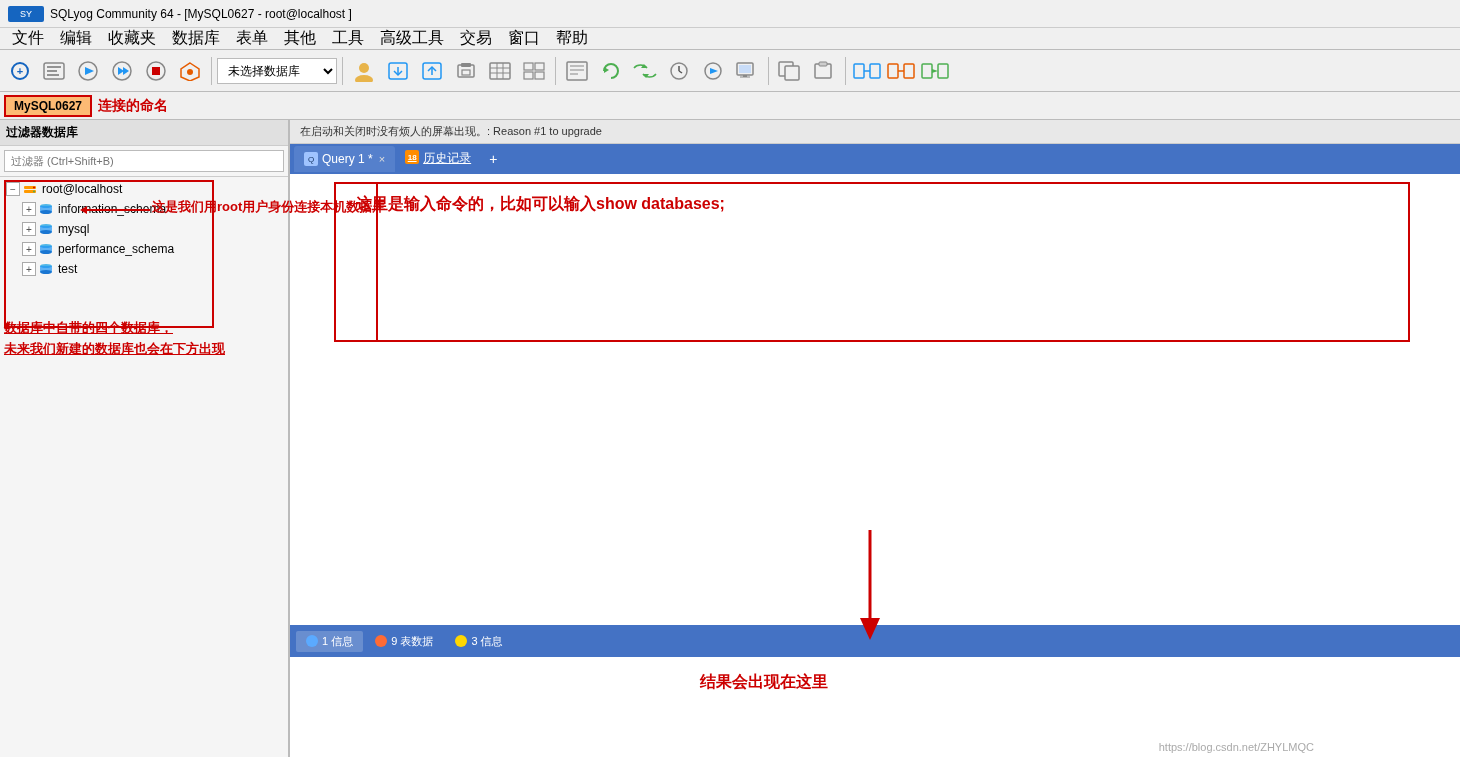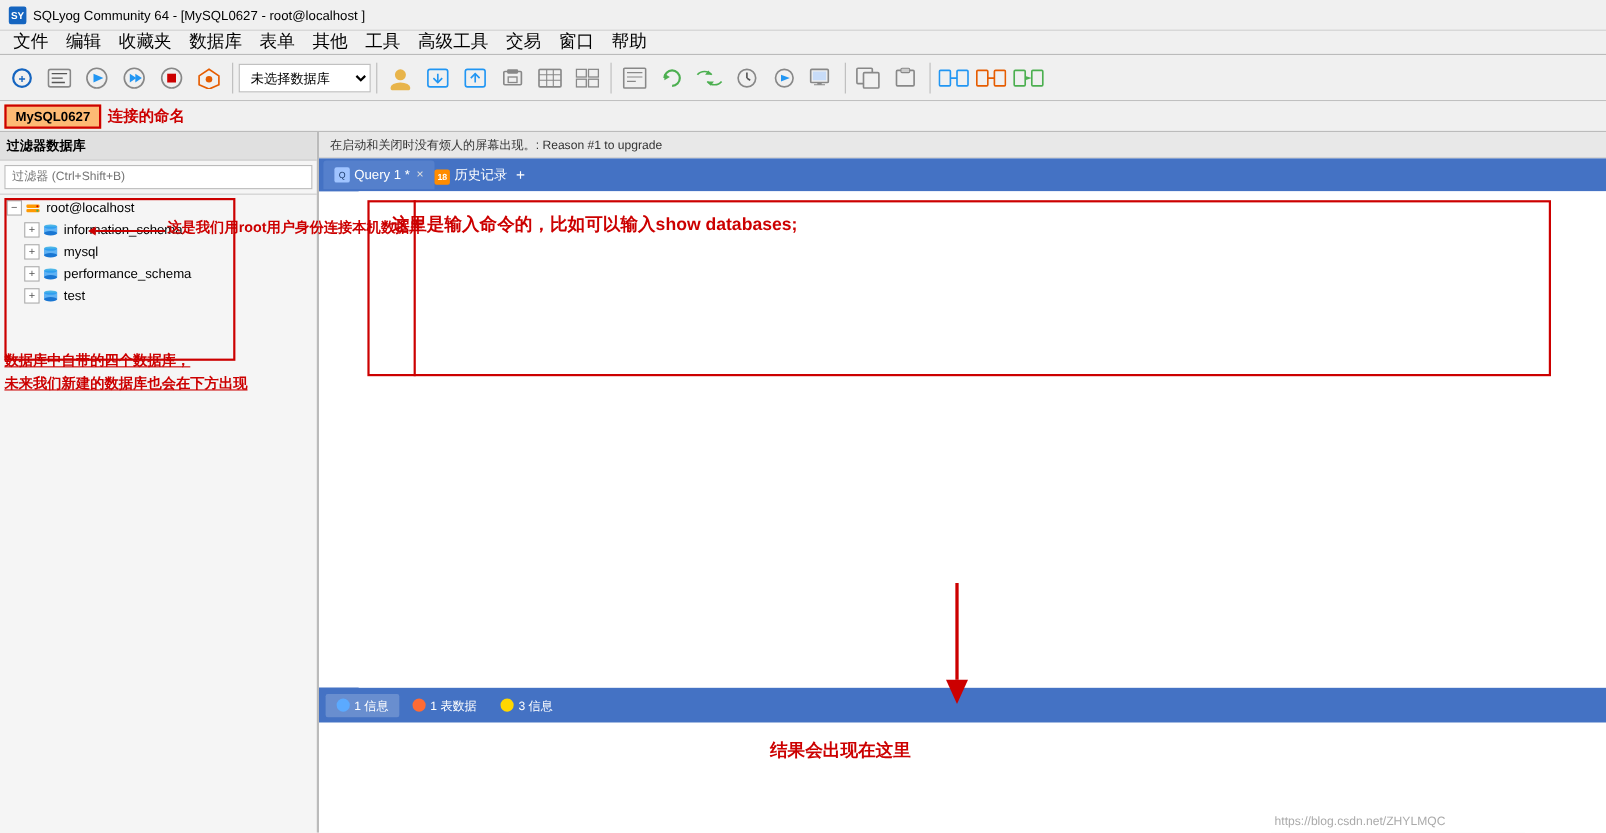--- a/index.html
+++ b/index.html
@@ -18,30 +18,30 @@
       background: #f0f0f0;
       height: 28px;
       display: flex;
       align-items: center;
       padding: 0 8px;
       border-bottom: 1px solid #ccc;
       font-size: 12px;
       color: #000;
     }
     .title-bar .title-icon {
-      width: 16px; height: 16px;
+      width: 36px; height: 16px;
       background: #1565c0;
       border-radius: 2px;
       margin-right: 6px;
       display: inline-flex;
       align-items: center;
       justify-content: center;
       color: white;
       font-size: 9px;
-      font-weight: bold;
+      font-weight: normal;
     }
 
     
     .menu-bar {
       background: #f0f0f0;
       height: 22px;
       display: flex;
       align-items: center;
       padding: 0 4px;
       border-bottom: 1px solid #bbb;
@@ -245,27 +245,28 @@
       font-size: 8px;
       color: #1a3a6a;
     }
     .query-tab .close-btn {
       font-size: 11px;
       color: #ddd;
       margin-left: 2px;
     }
     .history-tab {
       display: flex;
-      align-items: flex-end;
+      align-items: flex-start;
       color: white;
-      padding: 4px 0;
+      padding: 4px 10px;
       font-size: 12px;
       cursor: pointer;
       gap: 4px;
       height: 26px;
+      text-decoration: underline;
     }
     .calendar-icon {
       width: 14px; height: 14px;
       background: #ff8c00;
       border-radius: 2px;
       display: inline-flex;
       align-items: center;
       justify-content: center;
       font-size: 8px;
       color: white;
@@ -665,21 +666,21 @@
       <div style="position:absolute; top:8px; left:50px; width:2px; height:160px; background:#cc0000; pointer-events:none; z-index:15;"></div>
     </div>
 
     <div class="result-tabs">
       <div class="result-tab active">
         <span class="result-tab-icon icon-info"></span>
         <span>1 信息</span>
       </div>
       <div class="result-tab">
         <span class="result-tab-icon icon-data"></span>
-        <span>1 表数据</span>
+        <span>9 表数据</span>
       </div>
       <div class="result-tab">
         <span class="result-tab-icon icon-msg"></span>
         <span>3 信息</span>
       </div>
     </div>
 
     <div class="bottom-area" style="height:100px; position:relative;">
     </div>
   </div>

